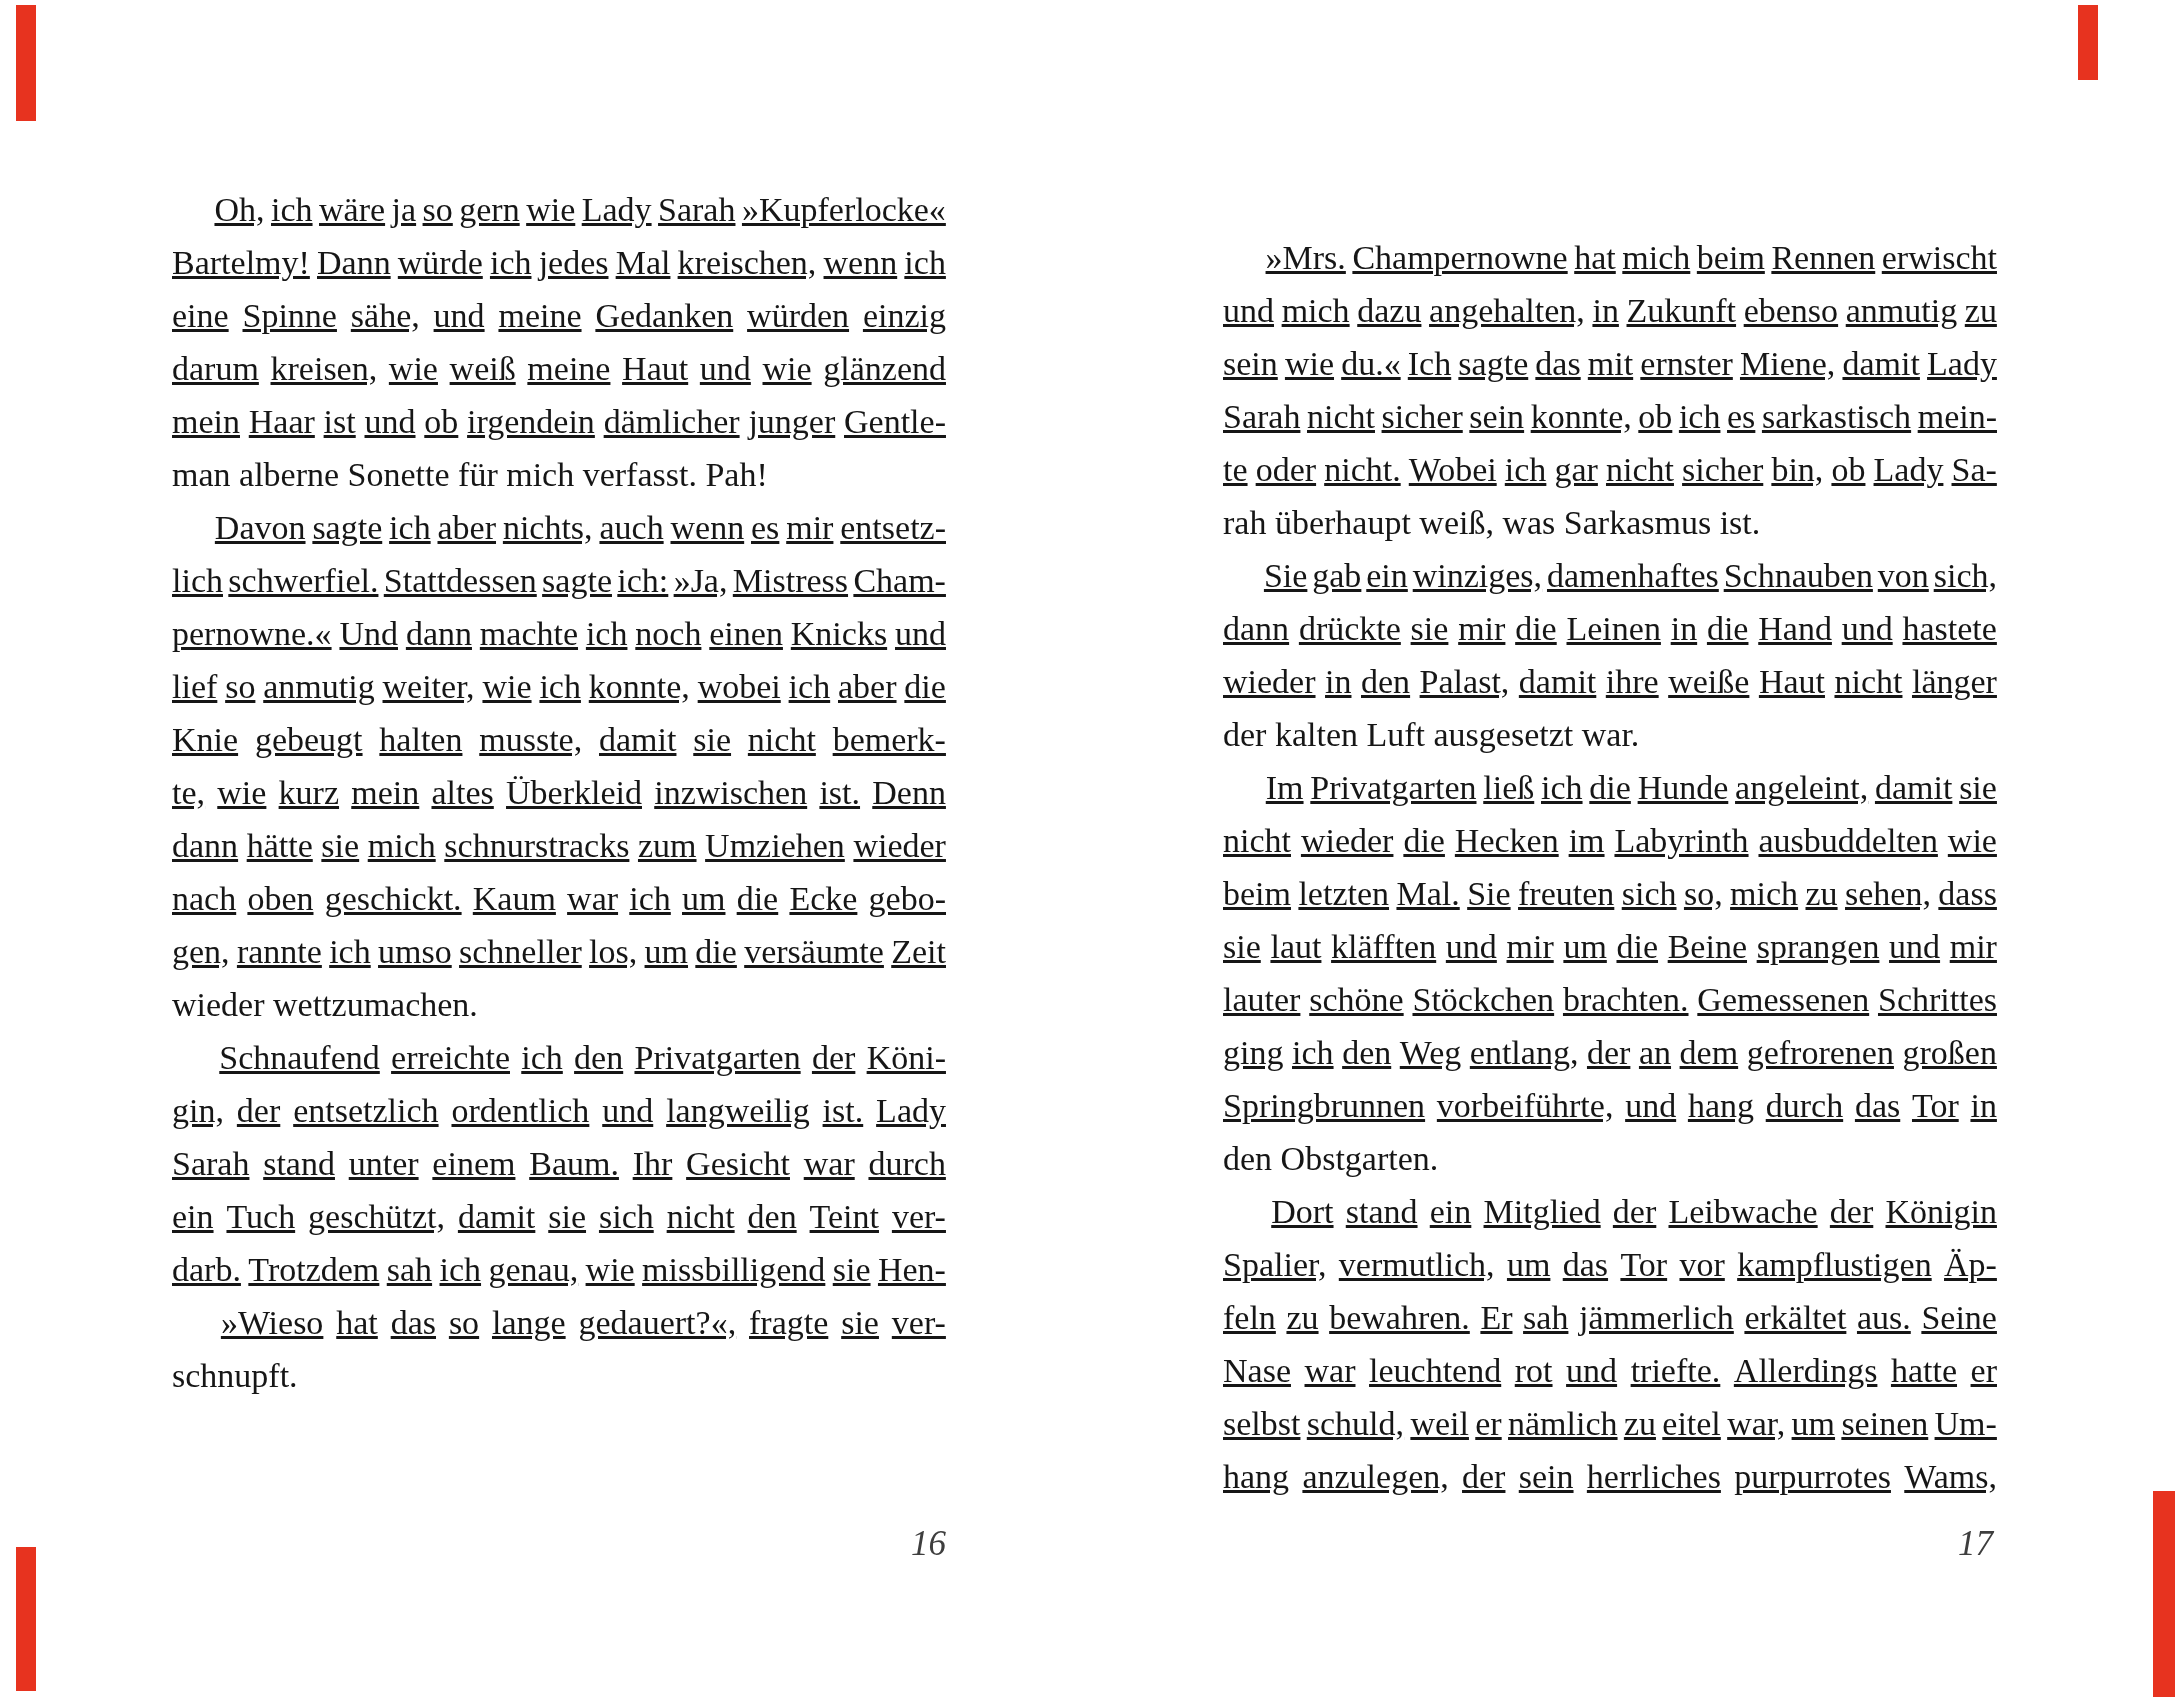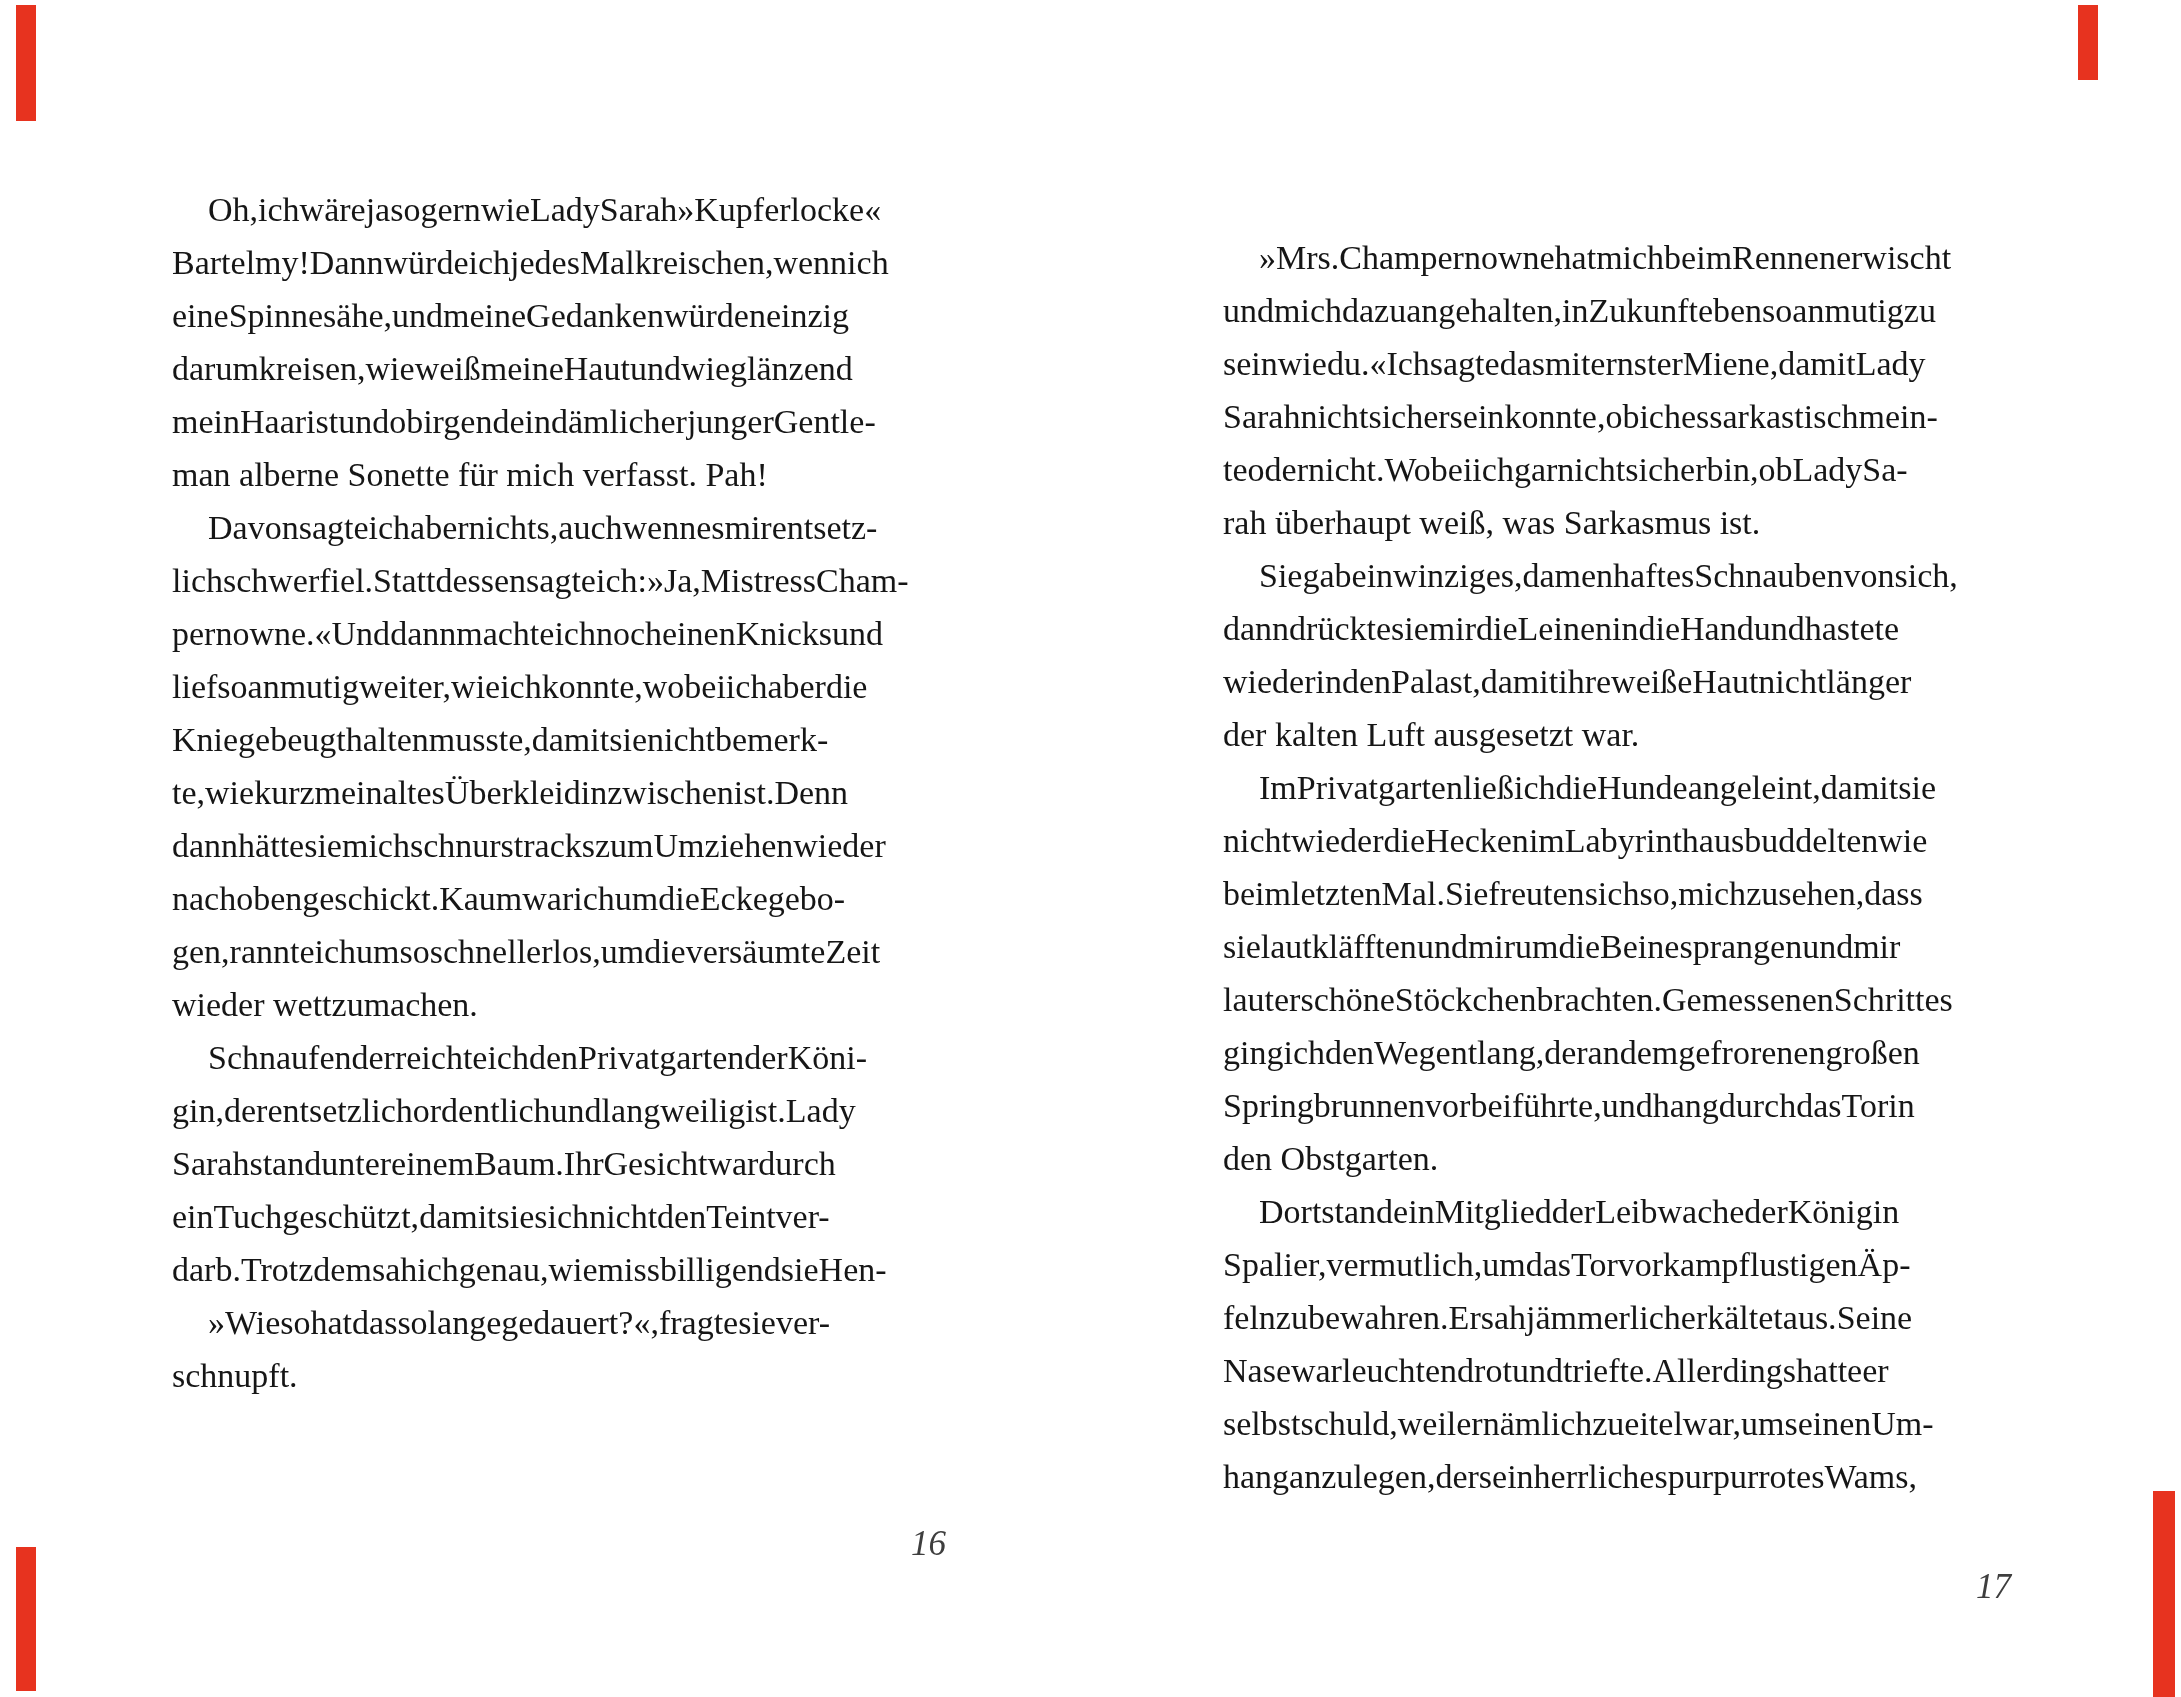--- a/index.html
+++ b/index.html
@@ -12,30 +12,30 @@
   .page{position:absolute;top:0;height:1697px;}
   .page.left{left:0;width:1091px;}
   .page.right{left:1091px;width:1091px;}
   .textblock{position:absolute;top:183px;width:774px;}
   .page.left  .textblock{left:172px;}
   .page.right .textblock{left:132px;margin-top:48px;} 
   .line{
     height:53px;line-height:53px;font-size:34px;
     color:var(--text,#161616);white-space:nowrap;
   }
-  .line.justify{display:flex;justify-content:flex-start;}
+  .line.justify{display:flex;justify-content:space-between;text-decoration:underline;}
   .line.justify span{white-space:pre;flex:0 0 auto;}
   .line.justify span.indent{width:36px;flex:0 0 36px;}
   .page-number{
     position:absolute;top:1524px;width:774px;text-align:right;
     font-style:italic;font-size:35px;line-height:40px;
     color:var(--pagenum,#3e3e3e);
   }
   .page.left  .page-number{left:172px;}
-  .page.right .page-number{left:146px;margin-top:43px;}
+  .page.right .page-number{left:128px;}
   .mark{position:absolute;background:var(--edge-mark,#e7331f);}
   .mark.tl{left:16.4px;  top:4.5px;    width:20px;height:116px;}
   .mark.tr{left:2078px;top:4.5px;    width:20px;height:75px;}
   .mark.bl{left:16.4px;  top:1547px; width:20px;height:144px;}
   .mark.br{left:2153px;top:1491px; width:22px;height:206px;}
 </style>
 </head>
 <body style="--bg: #ffffff; --text: #161616; --pagenum: #3e3e3e; --edge-mark: #e7331f;">
 
 <div class="spread">

